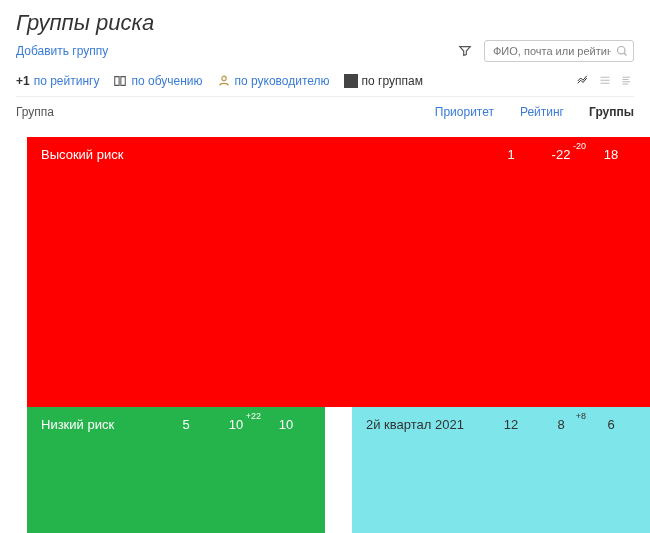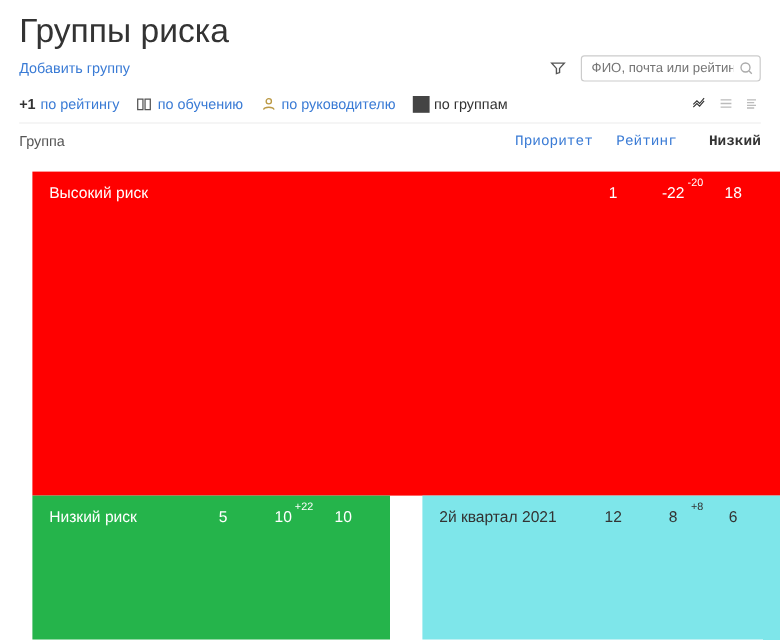--- a/index.html
+++ b/index.html
@@ -6,21 +6,21 @@
   body {
     font-family: -apple-system, BlinkMacSystemFont, "Segoe UI", Arial, sans-serif;
     width: 650px;
     height: 533px;
     background: #fff;
     color: #333;
     font-size: 13px;
     overflow: hidden;
   }
   .wrap { padding: 10px 16px 0 16px; }
-  .title { font-size: 28px; font-weight: 400; color: #333; margin-bottom: 4px; }
+  .title { font-size: 22px; font-weight: 400; color: #333; margin-bottom: 4px; font-style: italic; }
   .actions { display: flex; align-items: center; gap: 12px; margin-bottom: 6px; }
   .link { color: #3a7bd5; font-size: 12px; cursor: pointer; }
   .spacer { flex: 1; }
   .filter-icon { width: 14px; height: 14px; cursor: pointer; display: inline-flex; align-items: center; justify-content: center; }
   .search-box {
     position: relative;
     width: 150px;
   }
   .search-box input {
     width: 100%;
@@ -51,21 +51,21 @@
   .ticon { width: 14px; height: 14px; display:inline-flex; align-items:center; justify-content:center; }
   .view-icons { display: inline-flex; gap: 8px; margin-left: 10px; }
   .grp-sq { width: 14px; height: 14px; background: #444; }
   .header-row {
     display: flex;
     align-items: center;
     padding: 8px 0 18px 0;
     font-size: 12px;
   }
   .header-row .left { flex: 1; color: #555; }
-  .header-row .col { width: 70px; text-align: right; color: #3a7bd5; cursor: pointer; font-family: Liberation Mono, monospace; }
+  .header-row .col { width: 70px; text-align: right; color: #3a7bd5; cursor: pointer; }
   .header-row .col.dark { color: #333; font-weight: 600; }
   .treemap {
     display: flex;
     flex-direction: column;
     height: 410px;
   }
   .row1 { flex: 0 0 270px; display: flex; }
   .row2 { flex: 0 0 140px; display: flex; }
   .tile {
     position: relative;
@@ -157,21 +157,21 @@
           <path d="M2 3h10M2 6h8M2 9h10M2 12h8"></path>
         </svg>
       </span>
     </span>
   </div>
 
   <div class="header-row">
     <span class="left">Группа</span>
     <span class="col">Приоритет</span>
     <span class="col">Рейтинг</span>
-    <span class="col dark">Низкий</span>
+    <span class="col dark">Группы</span>
   </div>
 </div>
 
 <div class="treemap">
   <div class="row1">
     <div class="tile" style="background:#ff0000; flex:1;">
       <div class="tile-head">
         <span class="tile-name">Высокий риск</span>
         <span class="tile-cols">
           <span class="c">1</span>

